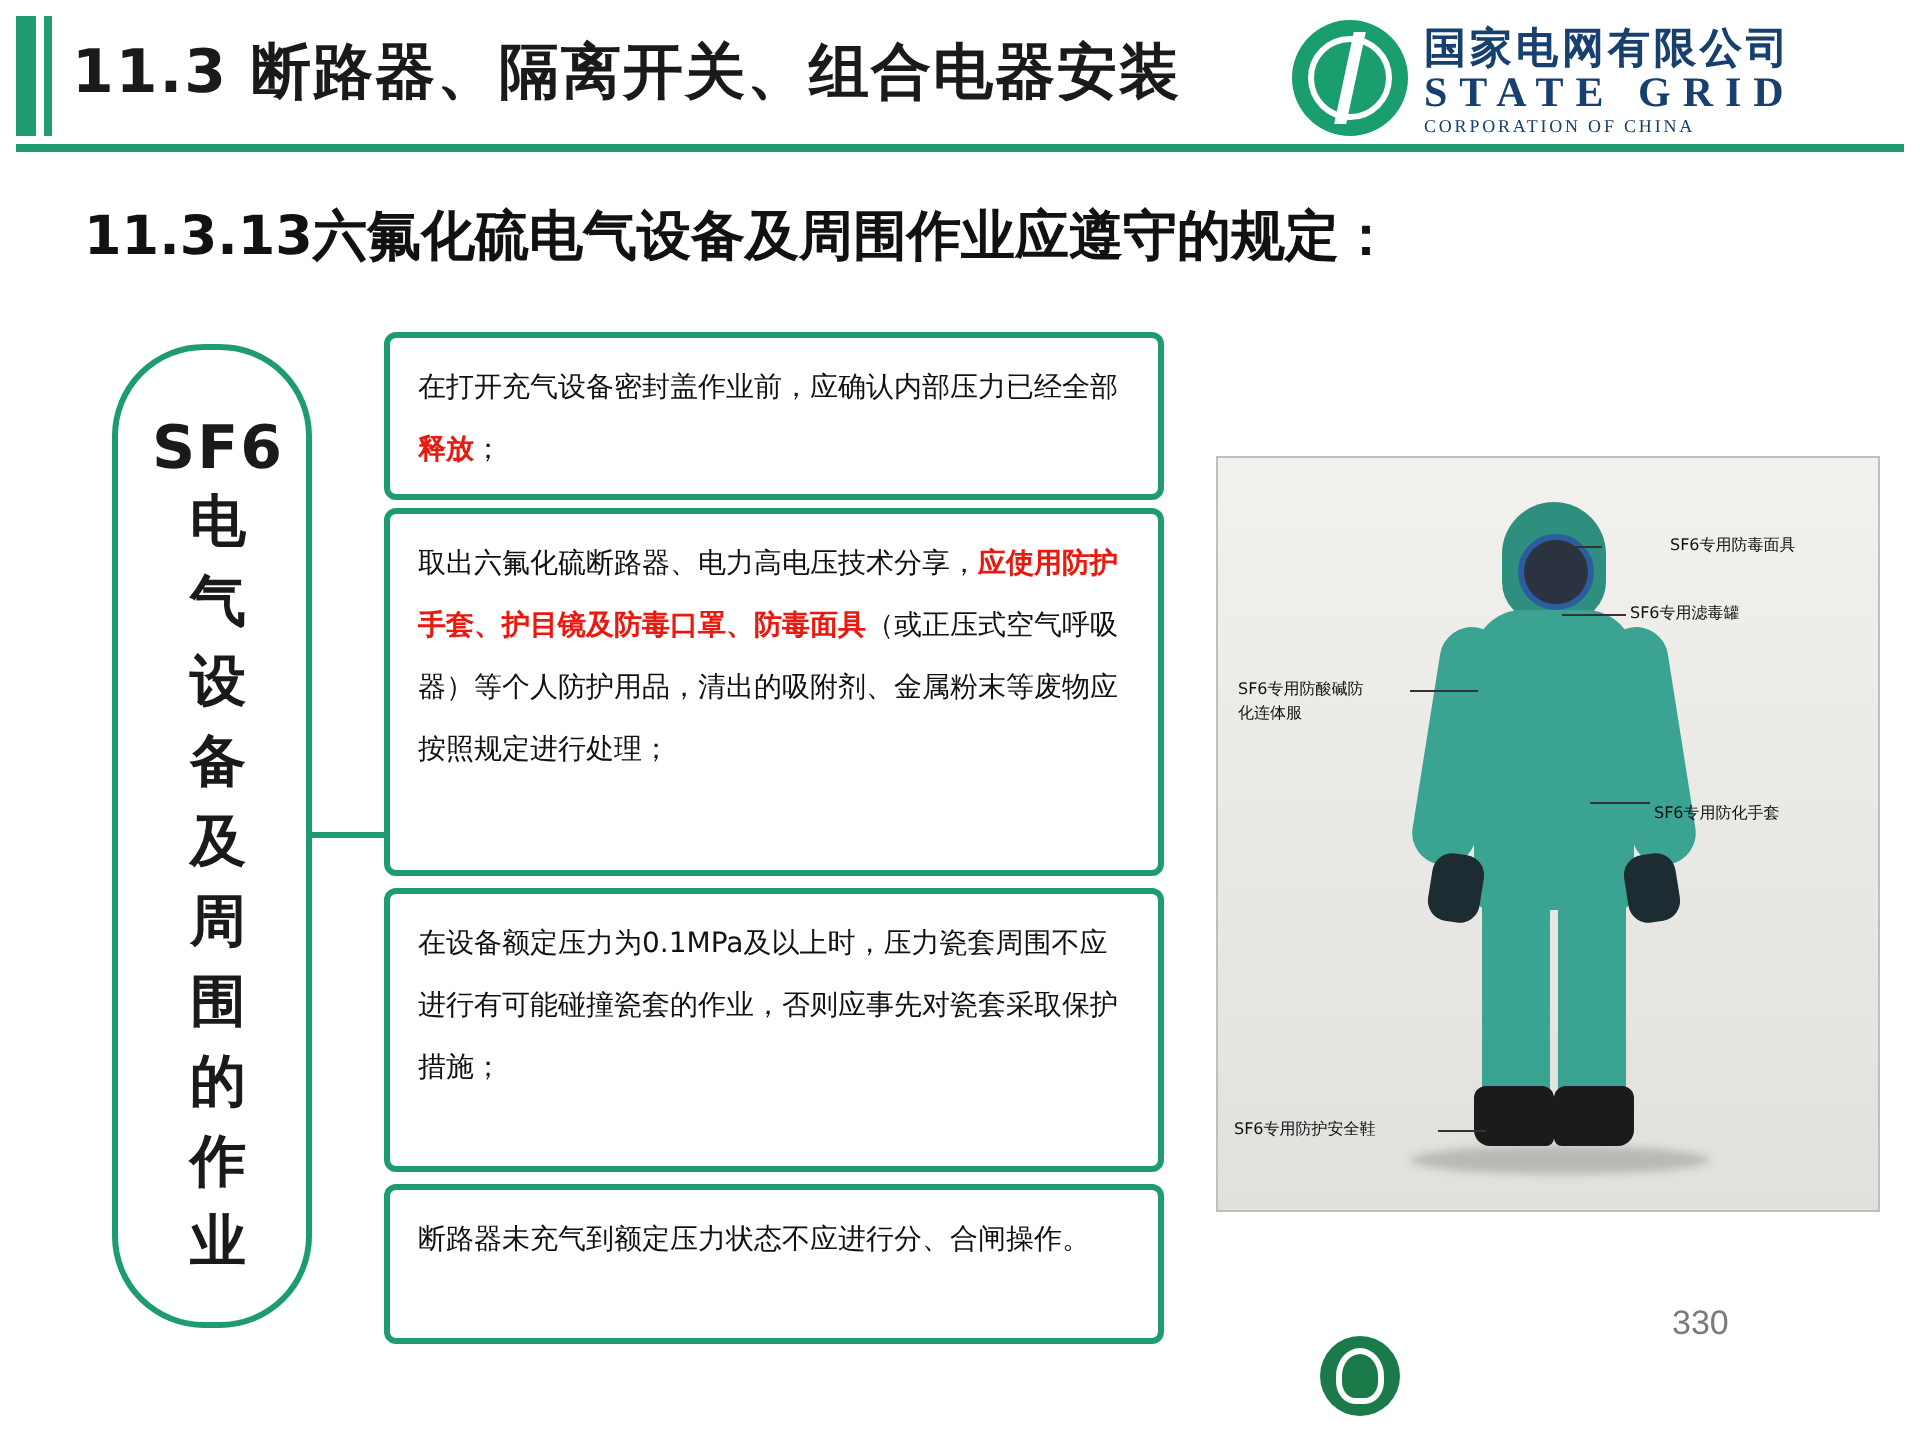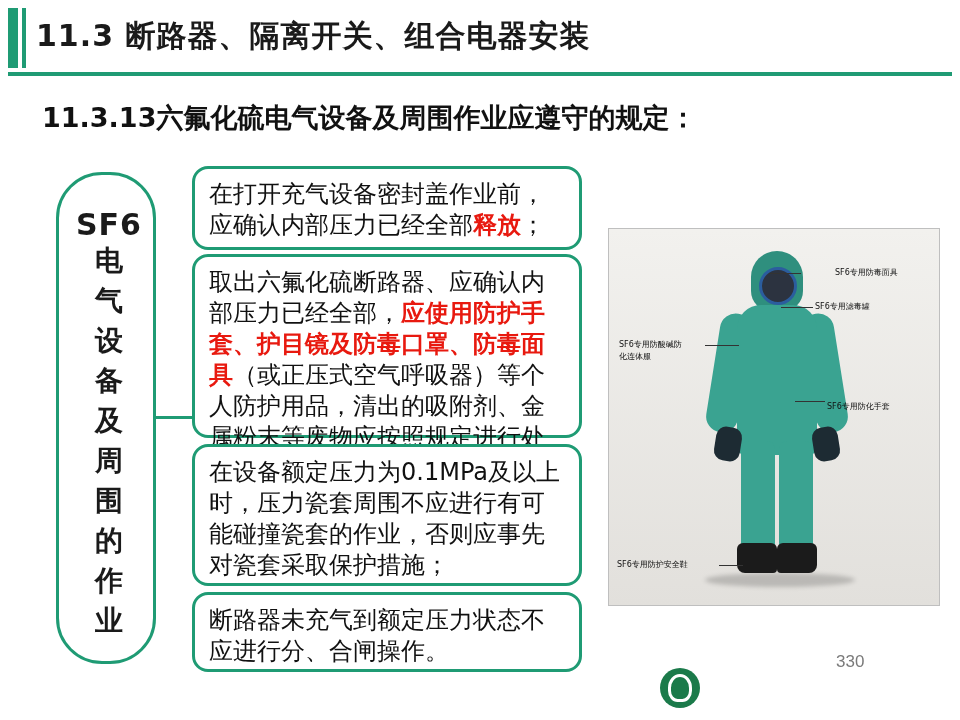--- a/index.html
+++ b/index.html
@@ -171,26 +171,26 @@
     top: 416px;
     width: 36px;
     height: 3px;
     background: #1f9b74;
   }
 
   
   .box {
     position: absolute;
     border: 3px solid #1f9b74;
-    border-radius: 16px;
+    border-radius: 6px;
     box-sizing: border-box;
     background: #ffffff;
     padding: 10px 12px 8px 14px;
     font-family: "DejaVu Sans", sans-serif;
-    font-size: 24px;
+    font-size: 14px;
     line-height: 31px;
     color: #111;
   }
   #box1 { left: 192px; top: 166px;  width: 390px; height: 84px; }
   #box2 { left: 192px; top: 254px;  width: 390px; height: 184px; }
   #box3 { left: 192px; top: 444px;  width: 390px; height: 142px; }
   #box4 { left: 192px; top: 592px;  width: 390px; height: 80px; }
 
   .red {
     color: #e8190f;
@@ -368,20 +368,26 @@
 </style>
 </head>
 <body>
 
 <div class="header">
   <div class="header-accent-left"></div>
   <div class="header-accent-left2"></div>
   <div class="header-title">11.3 断路器、隔离开关、组合电器安装</div>
   <div class="header-underline"></div>
 
+  <div class="logo-wrap">
+    <div class="logo-mark"></div>
+    <div class="logo-cn">国家电网有限公司</div>
+    <div class="logo-en1">STATE  GRID</div>
+    <div class="logo-en2">CORPORATION  OF  CHINA</div>
+  </div>
 </div>
 
 <div class="subtitle">11.3.13六氟化硫电气设备及周围作业应遵守的规定：</div>
 
 <div class="left-label">
   <div class="left-label-sf6">SF6</div>
   <div class="left-label-vertical">
     <span>电</span>
     <span>气</span>
     <span>设</span>
@@ -390,21 +396,21 @@
     <span>周</span>
     <span>围</span>
     <span>的</span>
     <span>作</span>
     <span>业</span>
   </div>
 </div>
 <div class="connector"></div>
 
 <div class="box" id="box1"><span>在打开充气设备密封盖作业前，应确认内部压力已经全部</span><span class="red">释放</span><span>；</span></div>
-<div class="box" id="box2"><span>取出六氟化硫断路器、应确认内部压力已经全部，</span><span class="red">应使用防护手套、护目镜及防毒口罩、防毒面具</span><span>（或正压式空气呼吸器）等个人防护用品，清出的吸附剂、金属粉末等废物应按照规定进行处理；</span></div>
+<div class="box" id="box2"><span>取出六氟化硫断路器、电力高电压技术分享，</span><span class="red">应使用防护手套、护目镜及防毒口罩、防毒面具</span><span>（或正压式空气呼吸器）等个人防护用品，清出的吸附剂、金属粉末等废物应按照规定进行处理；</span></div>
 <div class="box" id="box3"><span>在设备额定压力为0.1MPa及以上时，压力瓷套周围不应进行有可能碰撞瓷套的作业，否则应事先对瓷套采取保护措施；</span></div>
 <div class="box" id="box4"><span>断路器未充气到额定压力状态不应进行分、合闸操作。</span></div>
 
 <div class="photo">
   <div class="photo-bg"></div>
   <div class="shadow"></div>
   <div class="suit">
     <div class="suit-arm-l"></div>
     <div class="suit-arm-r"></div>
     <div class="suit-head"></div>

